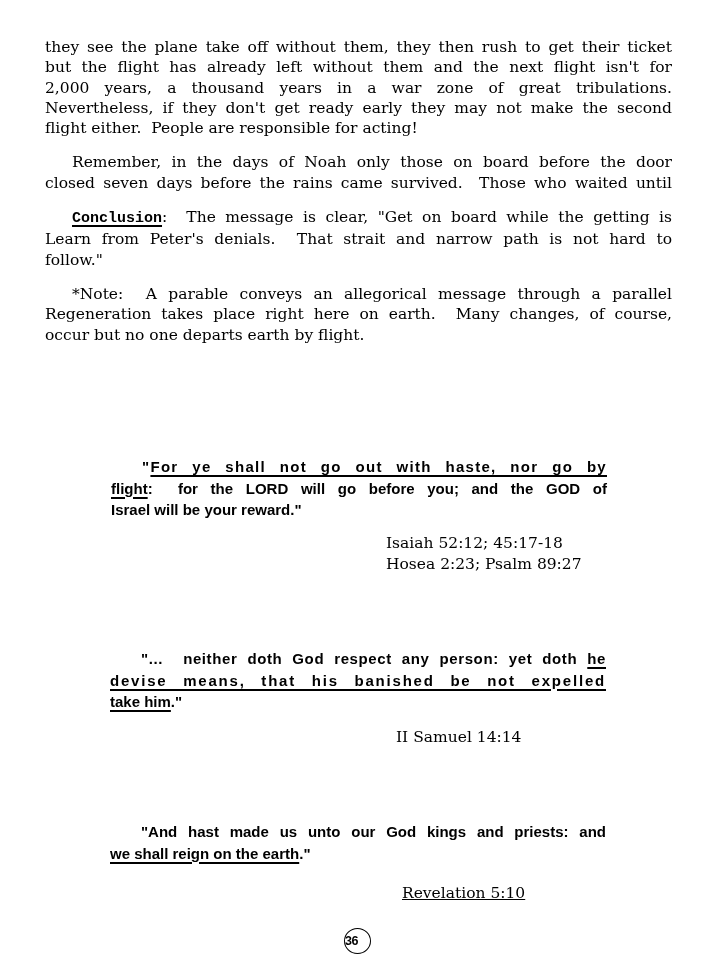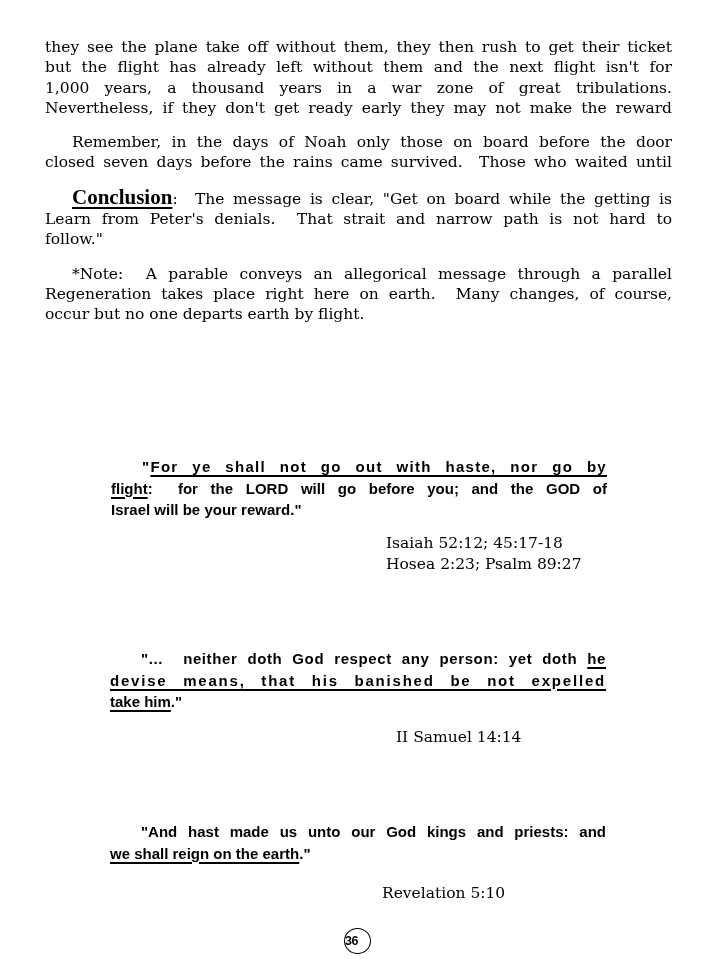--- a/index.html
+++ b/index.html
@@ -18,23 +18,23 @@
     top: 37px;
     width: 627px;
     font-size: 15.5px;
     line-height: 20.3px;
   }
   .para { margin-bottom: 14px; }
   .line { text-align: justify; text-align-last: justify; }
   .line.last { text-align-last: left; }
   .para.indent .line:first-child { text-indent: 27px; }
   .sb {
-    font-family: Liberation Serif, serif;
+    font-family: Liberation Mono, monospace;
     font-weight: bold;
-    font-size: 21px;
+    font-size: 15px;
   }
   .para .u {
     text-decoration: underline;
     text-decoration-thickness: 1.6px;
     text-underline-offset: 2.5px;
   }
   .quote {
     position: absolute;
     width: 496px;
     font-family: "Liberation Sans", sans-serif;
@@ -53,21 +53,21 @@
   #quote3 { left: 110px; top: 821px; }
   .refs {
     position: absolute;
     font-size: 15.5px;
     line-height: 21px;
     white-space: nowrap;
   }
   .refs .line { text-align: center; text-align-last: left; }
   #refs1 { left: 386px; top: 533px; }
   #refs2 { left: 396px; top: 727px; }
-  #refs3 { left: 382px; top: 883px; }
+  #refs3 { left: 402px; top: 883px; text-decoration: underline; }
   .page-circle {
     position: absolute;
     left: 344px;
     top: 928px;
     width: 27px;
     height: 26px;
     border: 1.5px solid #000;
     border-radius: 50%;
     box-sizing: border-box;
     display: flex;
@@ -81,22 +81,23 @@
 </style>
 </head>
 <body>
 
 <div class="page">
 
   <div class="body-text">
     <div class="para">
         <div class="line"><span>they see the plane take off without them, they then rush to get their ticket</span></div>
         <div class="line"><span>but the flight has already left without them and the next flight isn't for</span></div>
-        <div class="line"><span>1,000 years, a thousand years in a war zone of great tribulations.</span></div>
-        <div class="line"><span>Nevertheless, if they don't get ready early they may not make the reward</span></div>
+        <div class="line"><span>2,000 years, a thousand years in a war zone of great tribulations.</span></div>
+        <div class="line"><span>Nevertheless, if they don't get ready early they may not make the second</span></div>
+        <div class="line last"><span>flight either.&nbsp; People are responsible for acting!</span></div>
       </div>
     <div class="para indent">
         <div class="line"><span>Remember, in the days of Noah only those on board before the door</span></div>
         <div class="line"><span>closed seven days before the rains came survived.&nbsp; Those who waited until</span></div>
       </div>
     <div class="para indent">
         <div class="line"><span class="u sb">Conclusion</span><span>:&nbsp; The message is clear, "Get on board while the getting is</span></div>
         <div class="line"><span>Learn from Peter's denials.&nbsp; That strait and narrow path is not hard to</span></div>
         <div class="line last"><span>follow."</span></div>
       </div>

